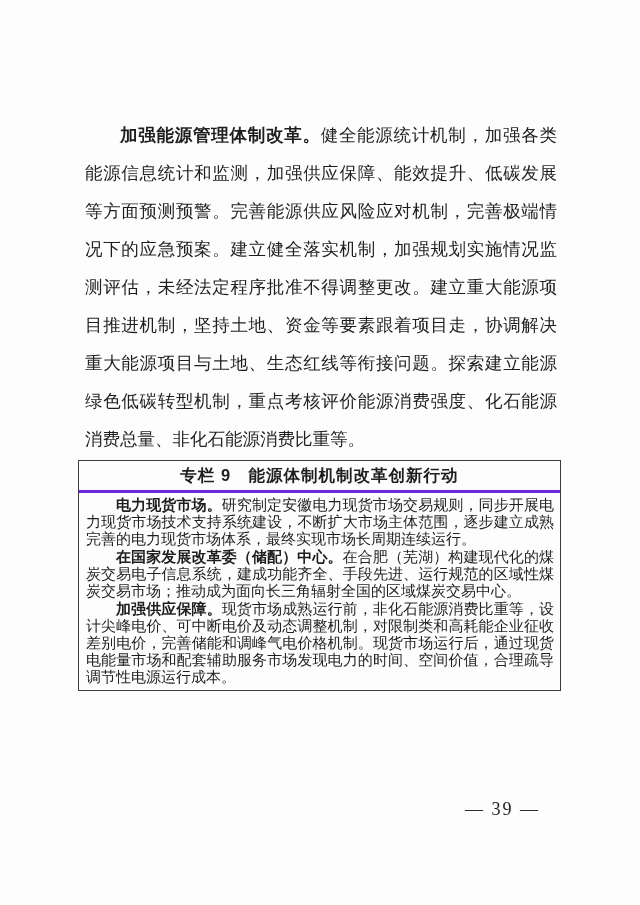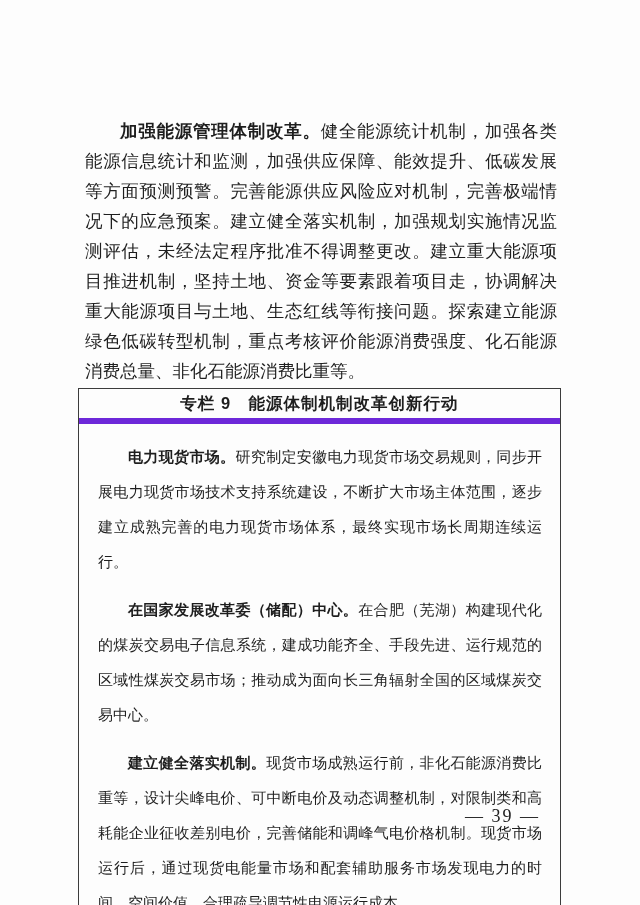--- a/index.html
+++ b/index.html
@@ -23,90 +23,89 @@
   .content {
     position: absolute;
     left: 85px;
     top: 116px;
     width: 472px;
   }
   
   .body-para {
     margin: 0 0 2px 0;
     font-size: 17.5px;
-    line-height: 30px;
+    line-height: 38px;
     text-align: justify;
     text-justify: inter-character;
     text-indent: 2em;
     word-break: break-all;
   }
   .body-para .lead {
     font-weight: 700;
     font-family: "Liberation Sans", "DejaVu Sans", sans-serif;
   }
   
   .column-box {
     margin-left: -7px;
     width: 483px;
     border: 1px solid #3c3c3c;
     background: #fdfdfd;
     box-sizing: border-box;
   }
   .box-title {
     height: 29px;
     line-height: 29px;
-    border-bottom: 6px solid #6d28d9;
+    border-bottom: 3px solid #6d28d9;
     text-align: center;
     font-weight: 700;
     font-size: 16.5px;
     font-family: "Liberation Sans", "DejaVu Sans", sans-serif;
     letter-spacing: 1px;
   }
   .box-body {
     padding: 3px 6px 4px 7px;
   }
   .box-para {
-    margin: 12px;
+    margin: 0;
     font-size: 15px;
-    line-height: 35px;
+    line-height: 17px;
     text-align: justify;
     text-justify: inter-character;
     text-indent: 2em;
     word-break: break-all;
   }
   .box-para .lead {
     font-weight: 700;
     font-family: "Liberation Sans", "DejaVu Sans", sans-serif;
   }
   
   .page-number {
     position: absolute;
     top: 799px;
     right: 100px;
     font-size: 18px;
     letter-spacing: 2px;
     color: #222222;
     white-space: nowrap;
-    margin-top: 7px;
   }
 </style>
 </head>
 <body>
 
 <div class="page">
   <div class="content">
 
     <p class="body-para"><span class="lead">加强能源管理体制改革。</span><span>健全能源统计机制，加强各类能源信息统计和监测，加强供应保障、能效提升、低碳发展等方面预测预警。完善能源供应风险应对机制，完善极端情况下的应急预案。建立健全落实机制，加强规划实施情况监测评估，未经法定程序批准不得调整更改。建立重大能源项目推进机制，坚持土地、资金等要素跟着项目走，协调解决重大能源项目与土地、生态红线等衔接问题。探索建立能源绿色低碳转型机制，重点考核评价能源消费强度、化石能源消费总量、非化石能源消费比重等。</span></p>
 
     <div class="column-box">
       <div class="box-title">专栏 9　能源体制机制改革创新行动</div>
       <div class="box-body">
 
       <p class="box-para"><span class="lead">电力现货市场。</span><span>研究制定安徽电力现货市场交易规则，同步开展电力现货市场技术支持系统建设，不断扩大市场主体范围，逐步建立成熟完善的电力现货市场体系，最终实现市场长周期连续运行。</span></p>
           <p class="box-para"><span class="lead">在国家发展改革委（储配）中心。</span><span>在合肥（芜湖）构建现代化的煤炭交易电子信息系统，建成功能齐全、手段先进、运行规范的区域性煤炭交易市场；推动成为面向长三角辐射全国的区域煤炭交易中心。</span></p>
-          <p class="box-para"><span class="lead">建立健全落实机制。</span><span>现货市场成熟运行前，非化石能源消费比重等，设计尖峰电价、可中断电价及动态调整机制，对限制类和高耗能企业征收差别电价，完善储能和调峰气电价格机制。现货市场运行后，通过现货电能量市场和配套辅助服务市场发现电力的时间、空间价值，合理疏导调节性电源运行成本。</span></p>
+          <p class="box-para"><span class="lead">加强供应保障。</span><span>现货市场成熟运行前，非化石能源消费比重等，设计尖峰电价、可中断电价及动态调整机制，对限制类和高耗能企业征收差别电价，完善储能和调峰气电价格机制。现货市场运行后，通过现货电能量市场和配套辅助服务市场发现电力的时间、空间价值，合理疏导调节性电源运行成本。</span></p>
         </div>
     </div>
 
   </div>
 
   <div class="page-number">— 39 —</div>
 </div>
 
 </body></html>

